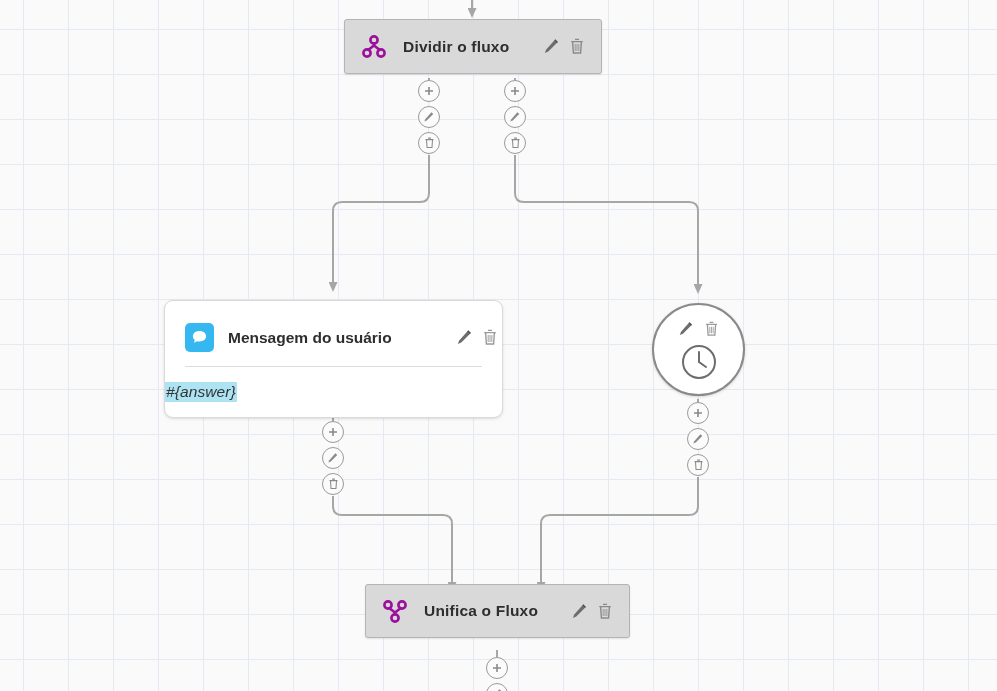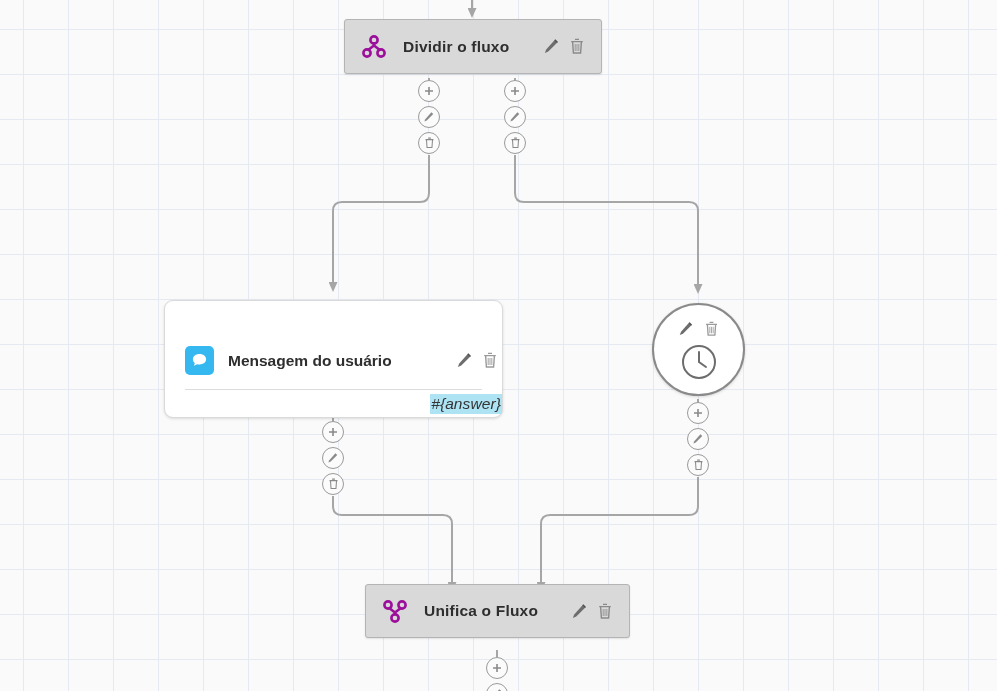--- a/index.html
+++ b/index.html
@@ -62,21 +62,20 @@
     border-radius: 9px;
     box-sizing: border-box;
     box-shadow: 0 1px 3px rgba(0,0,0,0.13);
     display: flex;
     flex-direction: column;
   }
   .white-head {
     display: flex;
     align-items: center;
     padding: 22px 4px 0 20px;
-    margin-top: 23px;
   }
   .chat-badge {
     width: 29px; height: 29px;
     border-radius: 5px;
     background: #35b8ef;
     display: flex; align-items: center; justify-content: center;
     flex: 0 0 auto;
   }
   .white-title {
     font-size: 15.5px;
@@ -87,21 +86,21 @@
   }
   .white-divider {
     height: 1px;
     background: #dcdcdc;
     margin: 14px 20px 0 20px;
   }
   .white-body {
     flex: 1;
     display: flex;
     align-items: center;
-    justify-content: flex-end;
+    justify-content: flex-start;
   }
   .var-token {
     font-style: italic;
     font-size: 15.5px;
     color: #333333;
     background: #ade3f2;
     padding: 1px 1px;
     letter-spacing: 0.1px;
   }
 

